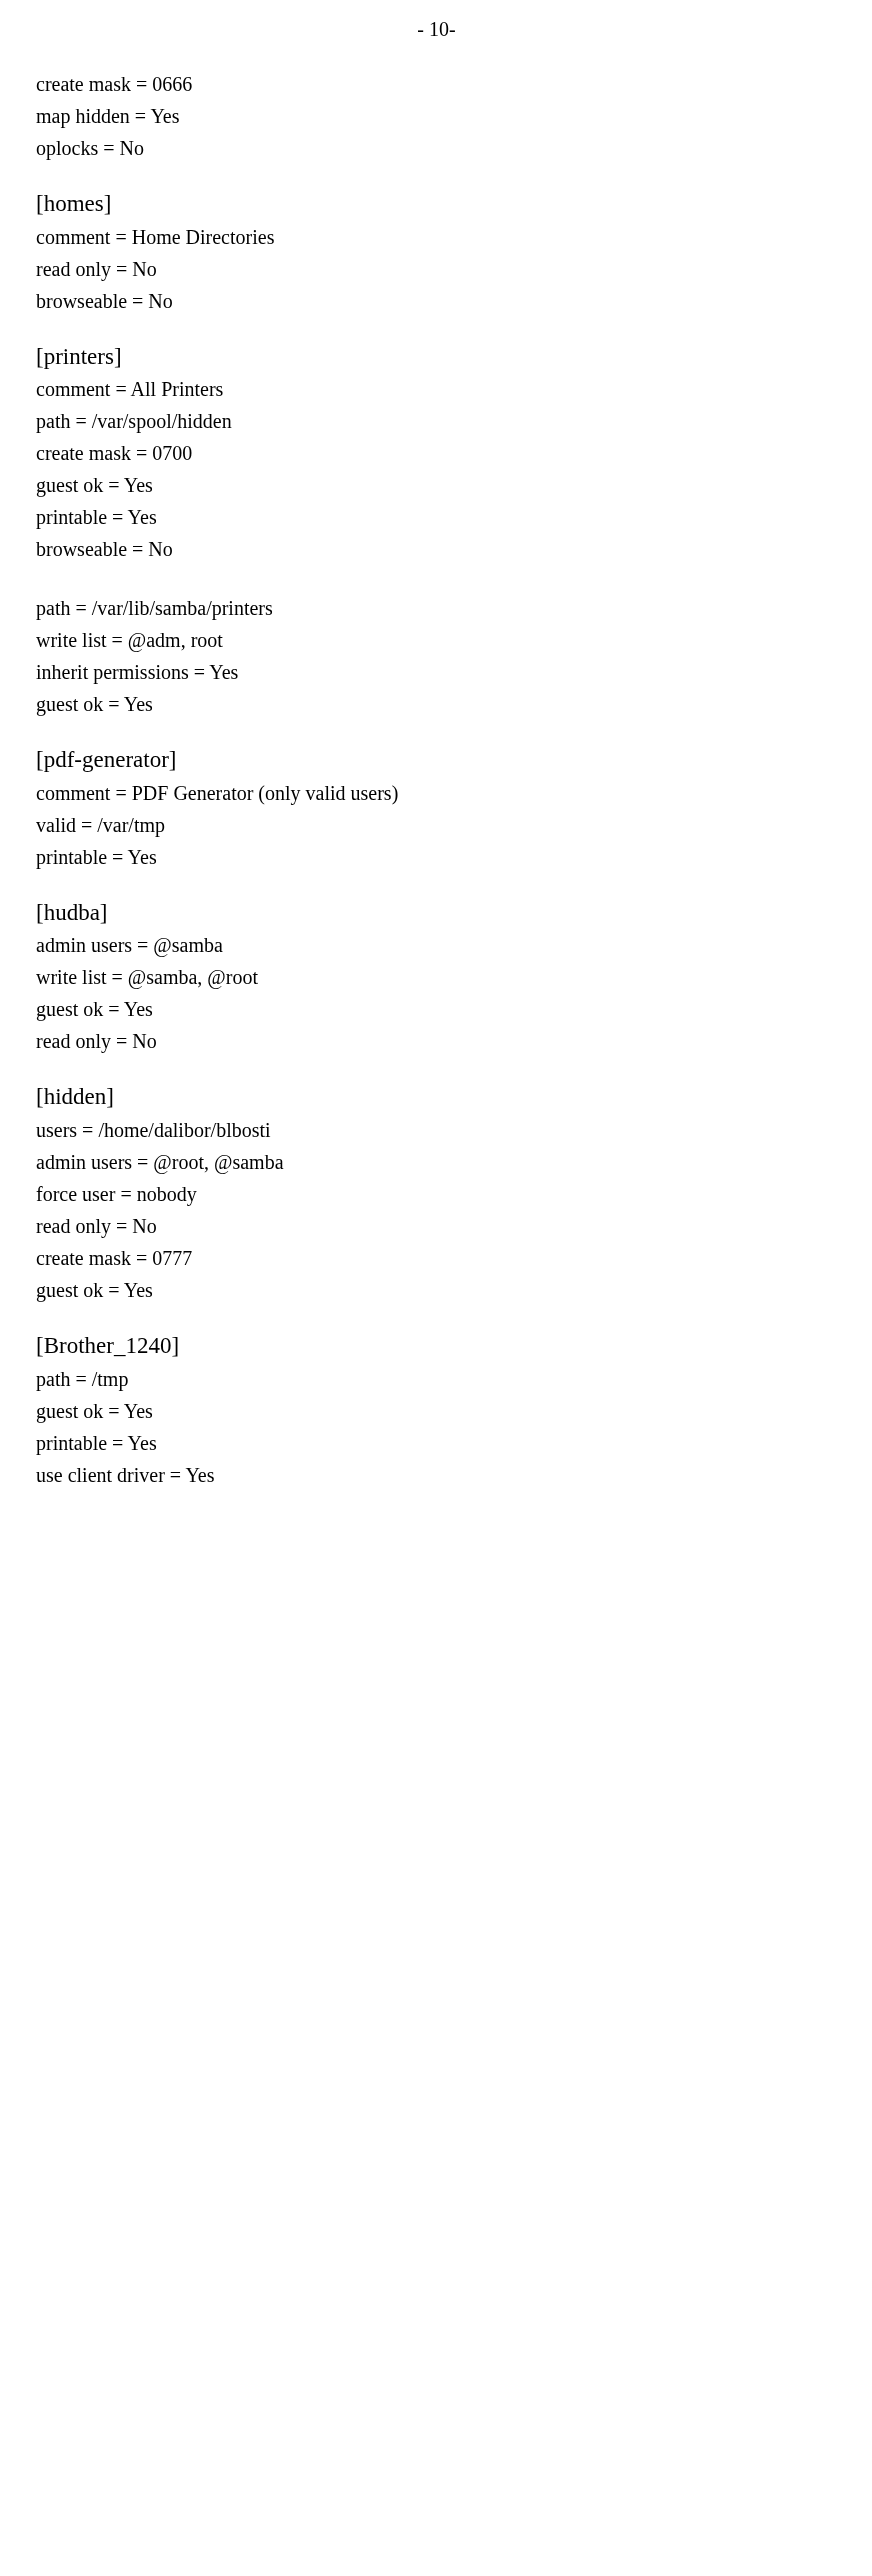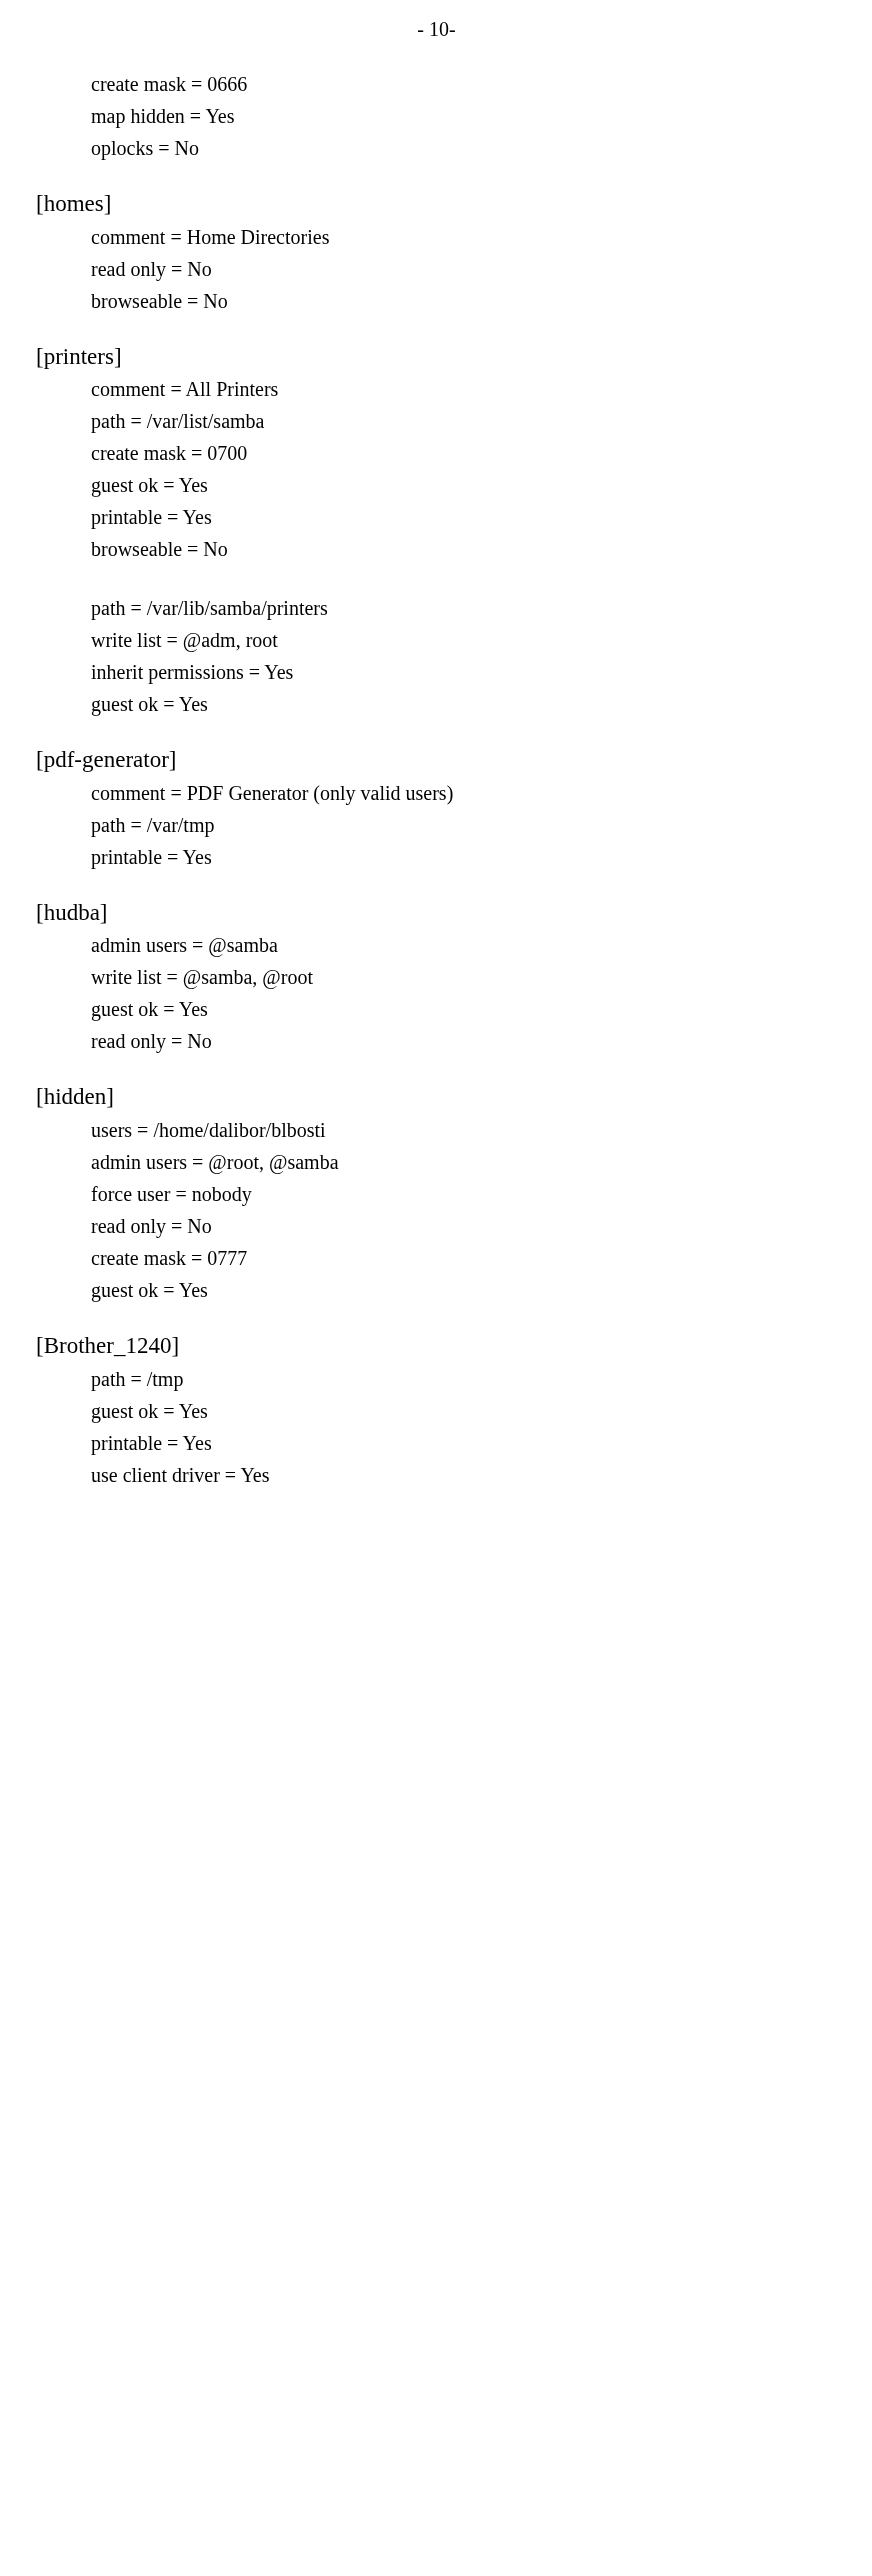--- a/index.html
+++ b/index.html
@@ -28,21 +28,20 @@
       margin-bottom: 27px;
     }
 
     .section-header {
       font-size: 23px;
       margin-bottom: 3.6px;
       margin-left: 0;
     }
 
     .section-body {
-      margin-left: 55px;
     }
 
     .line {
       line-height: 1.6;
       white-space: pre;
     }
   </style>
 </head>
 <body>
 
@@ -63,40 +62,40 @@
       <div class="section-body">
         <div class="line">comment = Home Directories</div>
         <div class="line">read only = No</div>
         <div class="line">browseable = No</div>
       </div>
     </div>
     <div class="section">
       <div class="section-header">[printers]</div>
       <div class="section-body">
         <div class="line">comment = All Printers</div>
-        <div class="line">path = /var/list/samba</div>
+        <div class="line">path = /var/spool/hidden</div>
         <div class="line">create mask = 0700</div>
         <div class="line">guest ok = Yes</div>
         <div class="line">printable = Yes</div>
         <div class="line">browseable = No</div>
       </div>
     </div>
     <div class="section">
       <div class="section-body">
         <div class="line">path = /var/lib/samba/printers</div>
         <div class="line">write list = @adm, root</div>
         <div class="line">inherit permissions = Yes</div>
         <div class="line">guest ok = Yes</div>
       </div>
     </div>
     <div class="section">
       <div class="section-header">[pdf-generator]</div>
       <div class="section-body">
         <div class="line">comment = PDF Generator (only valid users)</div>
-        <div class="line">path = /var/tmp</div>
+        <div class="line">valid = /var/tmp</div>
         <div class="line">printable = Yes</div>
       </div>
     </div>
     <div class="section">
       <div class="section-header">[hudba]</div>
       <div class="section-body">
         <div class="line">admin users = @samba</div>
         <div class="line">write list = @samba, @root</div>
         <div class="line">guest ok = Yes</div>
         <div class="line">read only = No</div>

